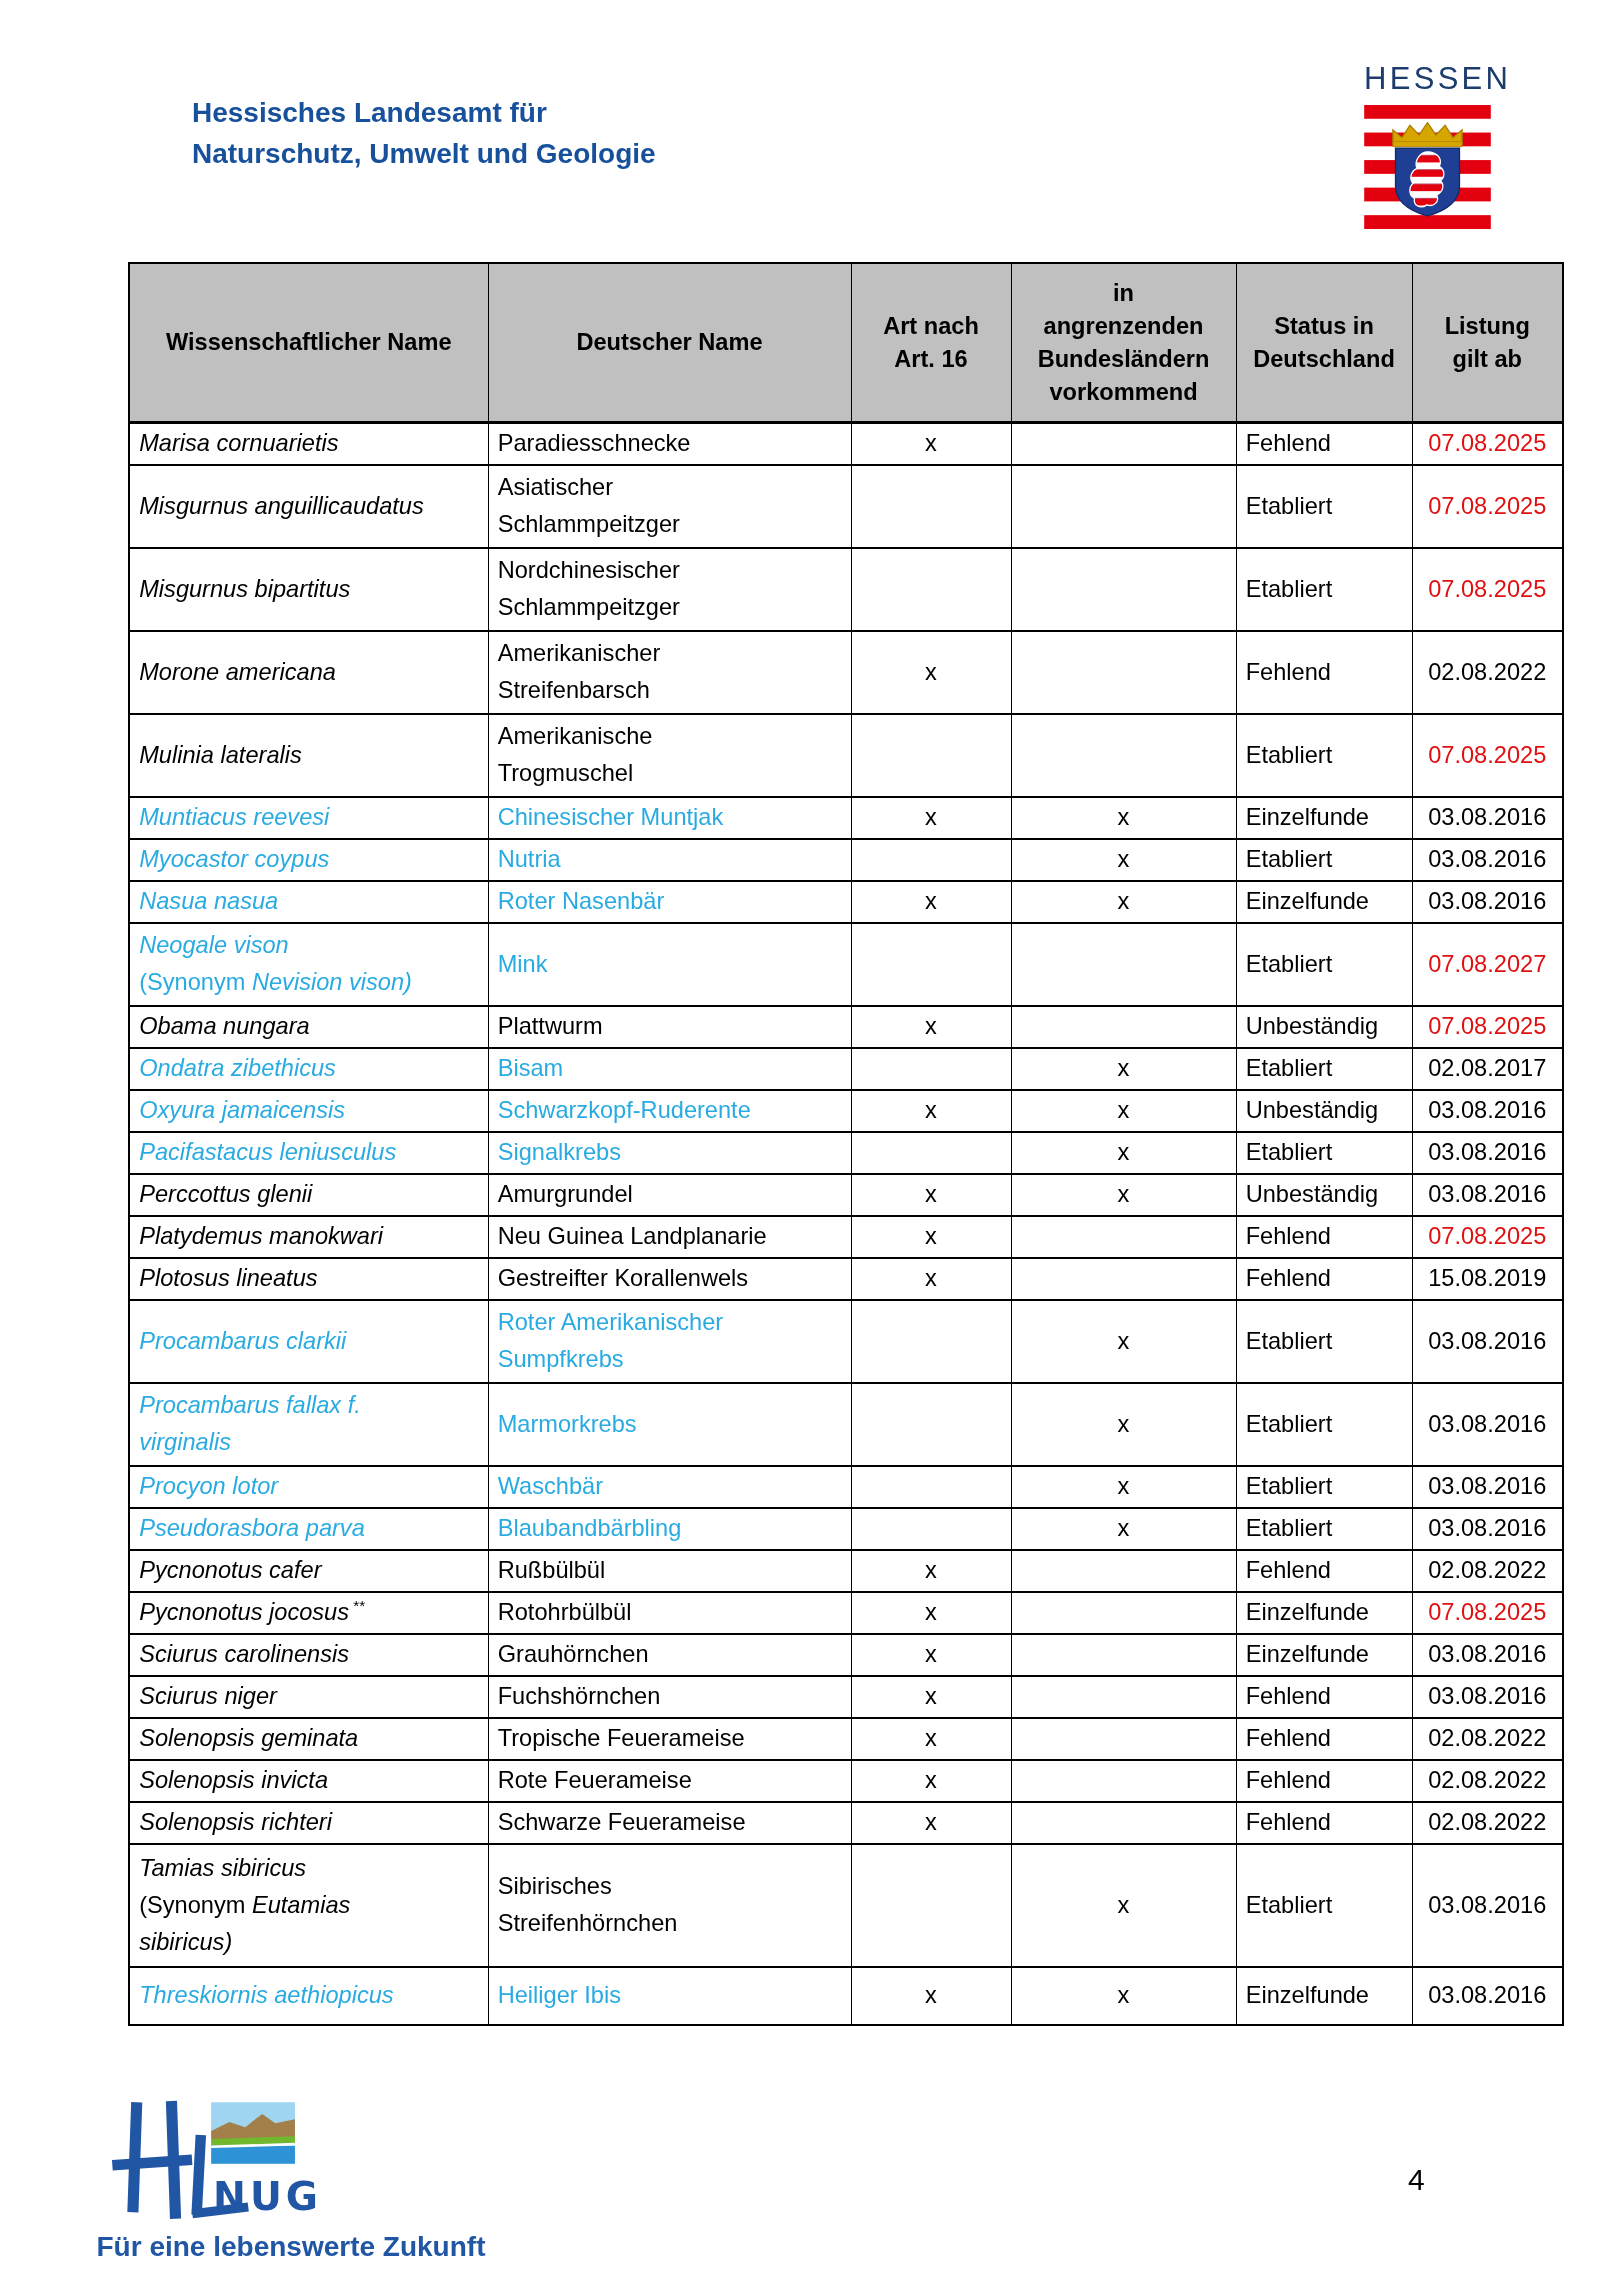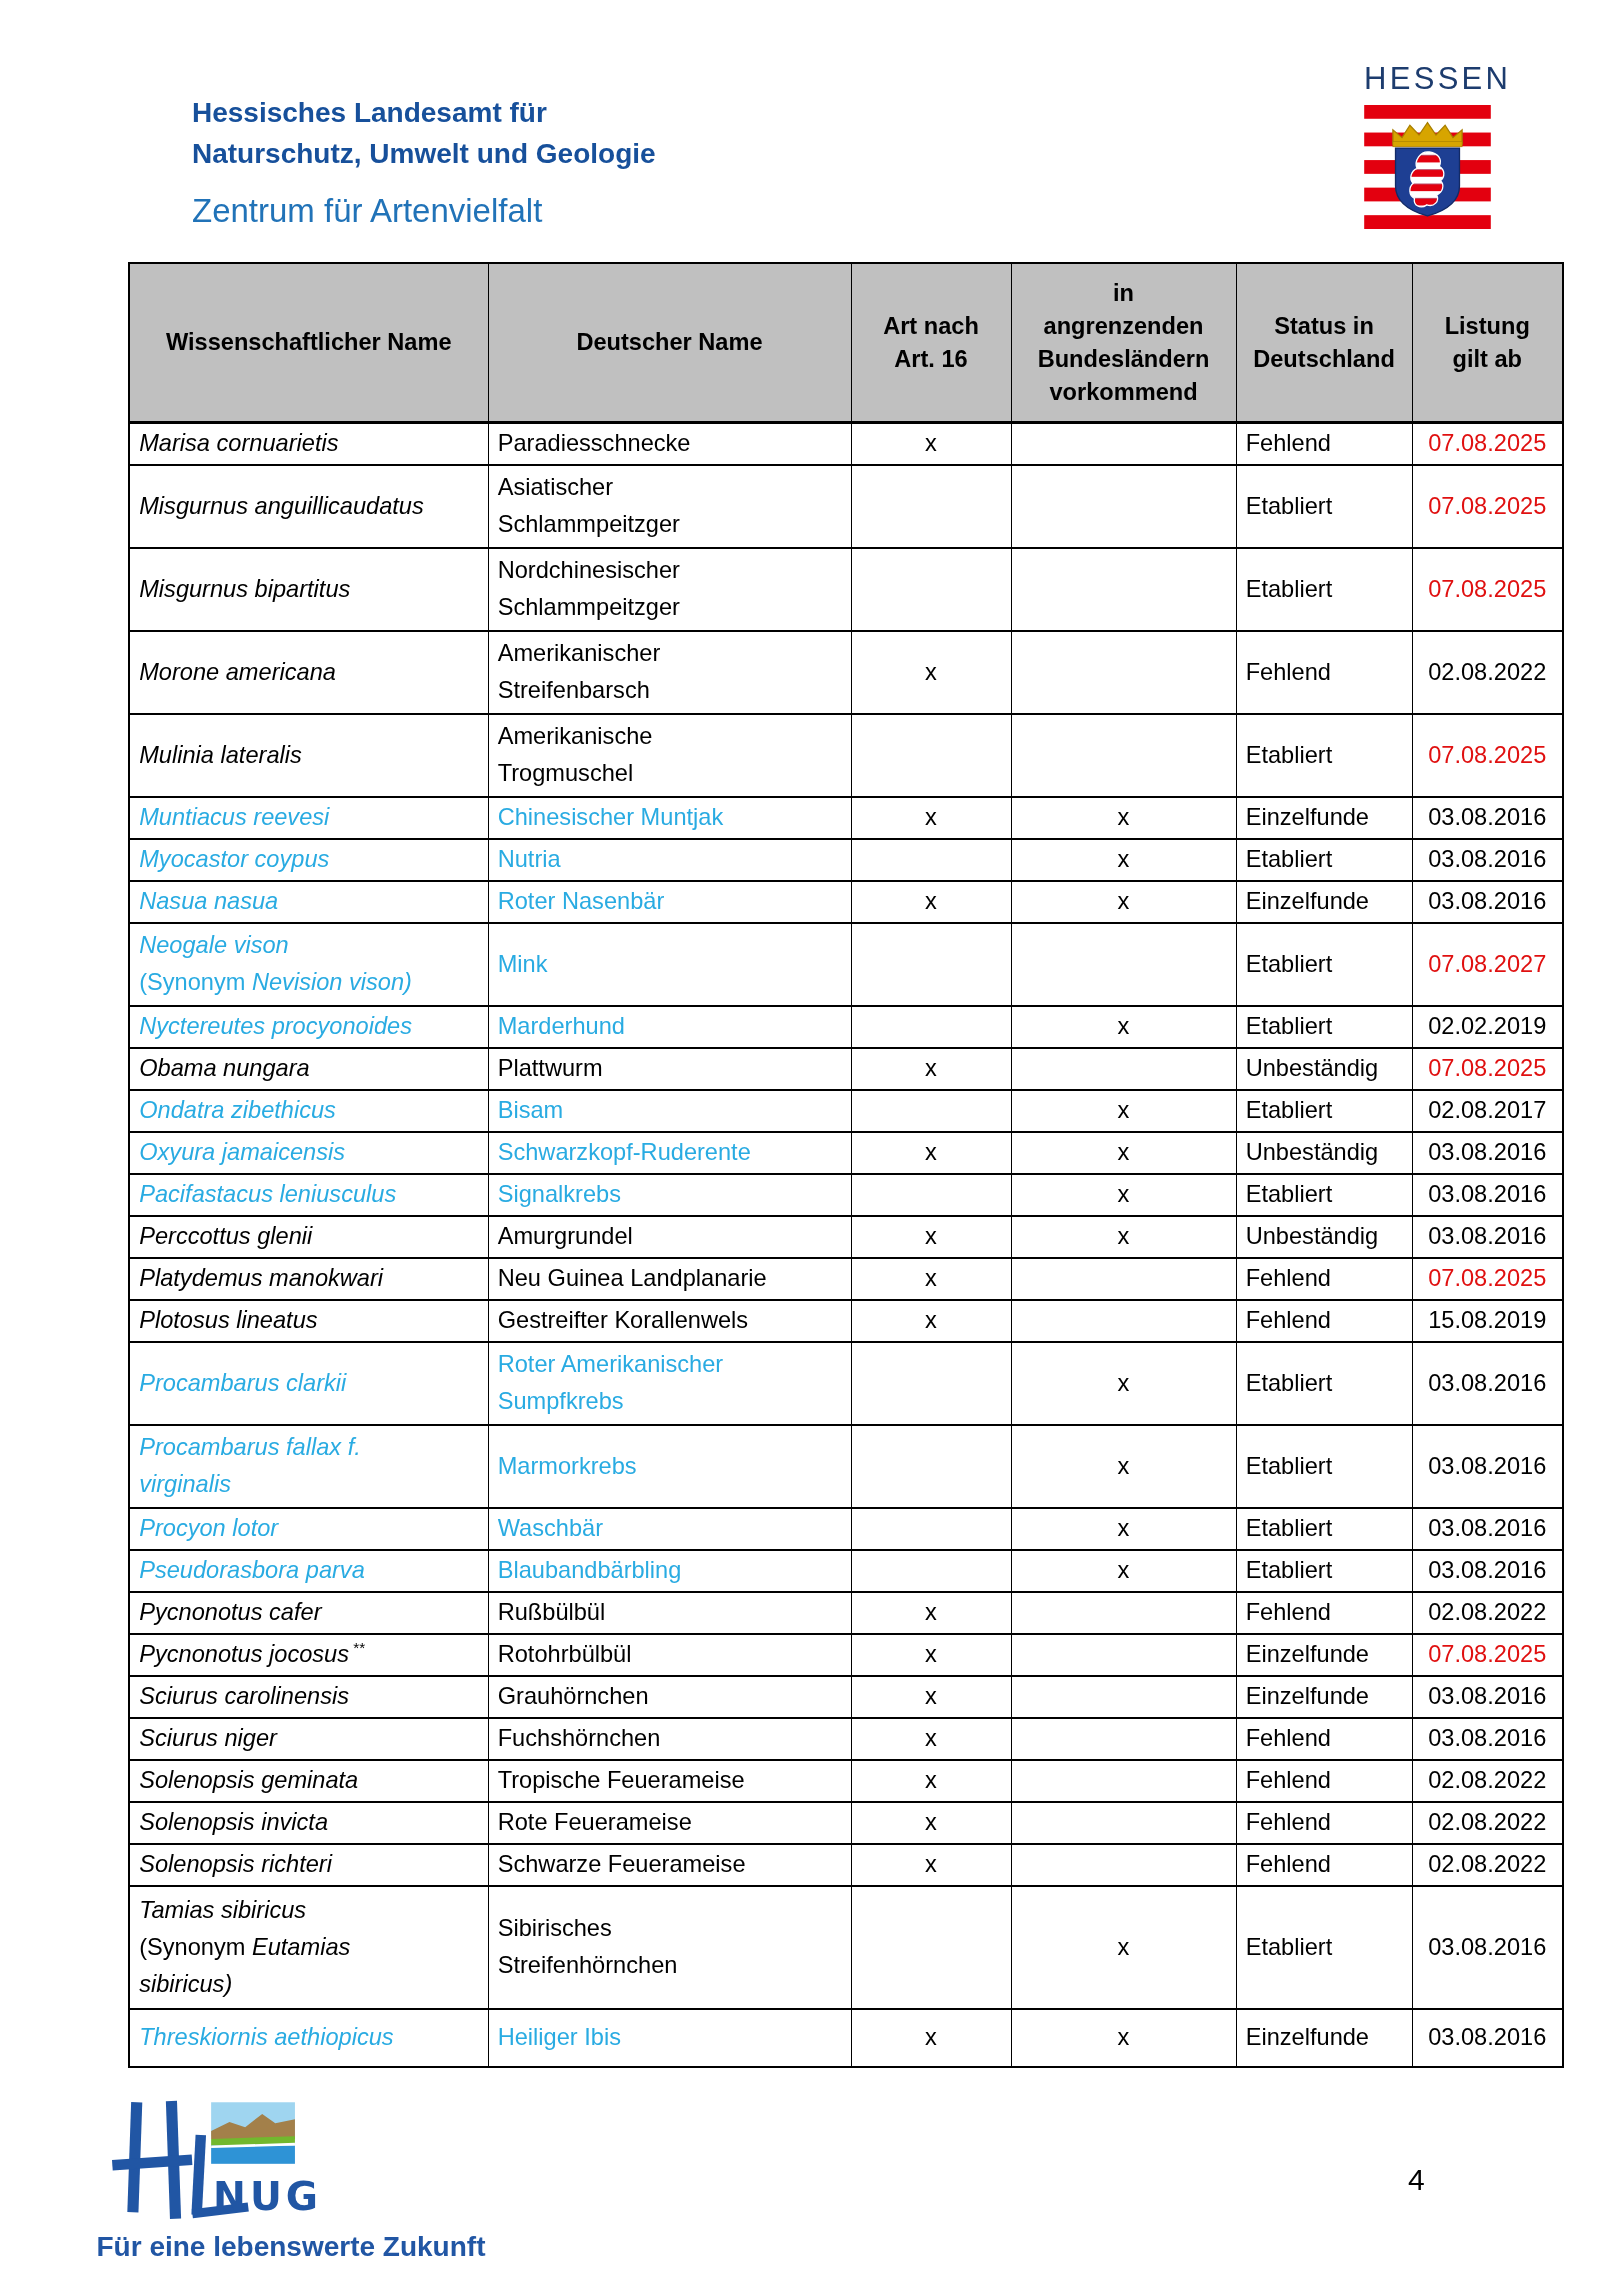--- a/index.html
+++ b/index.html
@@ -57,21 +57,20 @@
   .pagenum{position:absolute;left:1408px;top:2163px;font-size:30px;color:#000;}
 </style>
 </head>
 <body>
 
 <div class="page">
 
   <div class="org">
     <div class="org-l">Hessisches Landesamt für</div>
     <div class="org-l">Naturschutz, Umwelt und Geologie</div>
-    <div class="org-sub">Zentrum für Artenvielfalt</div>
   </div>
 
   <div class="hessen">
     <div class="hessen-word">HESSEN</div>
     <svg class="hessen-svg" width="127" height="124" viewBox="0 0 194 190">
 
       <g>
         <rect x="0" y="0" width="194" height="21.1" fill="var(--hessen-red)"></rect>
         <rect x="0" y="42.2" width="194" height="21.1" fill="var(--hessen-red)"></rect>
         <rect x="0" y="84.4" width="194" height="21.1" fill="var(--hessen-red)"></rect>
@@ -192,28 +191,20 @@
         </tr>
         <tr style="height: 83px;">
           <td class="c-sci cyan"><span class="it">Neogale vison</span><br><span>(Synonym </span><span class="it">Nevision vison)</span></td>
           <td class="c-de pre cyan">Mink</td>
           <td class="c-x"></td>
           <td class="c-x"></td>
           <td class="c-st">Etabliert</td>
           <td class="c-dt red">07.08.2027</td>
         </tr>
         <tr style="height: 42px;">
-          <td class="c-sci cyan"><span class="it">Nyctereutes procyonoides</span></td>
-          <td class="c-de pre cyan">Marderhund</td>
-          <td class="c-x"></td>
-          <td class="c-x">x</td>
-          <td class="c-st">Etabliert</td>
-          <td class="c-dt">02.02.2019</td>
-        </tr>
-        <tr style="height: 42px;">
           <td class="c-sci"><span class="it">Obama nungara</span></td>
           <td class="c-de pre">Plattwurm</td>
           <td class="c-x">x</td>
           <td class="c-x"></td>
           <td class="c-st">Unbeständig</td>
           <td class="c-dt red">07.08.2025</td>
         </tr>
         <tr style="height: 42px;">
           <td class="c-sci cyan"><span class="it">Ondatra zibethicus</span></td>
           <td class="c-de pre cyan">Bisam</td>

